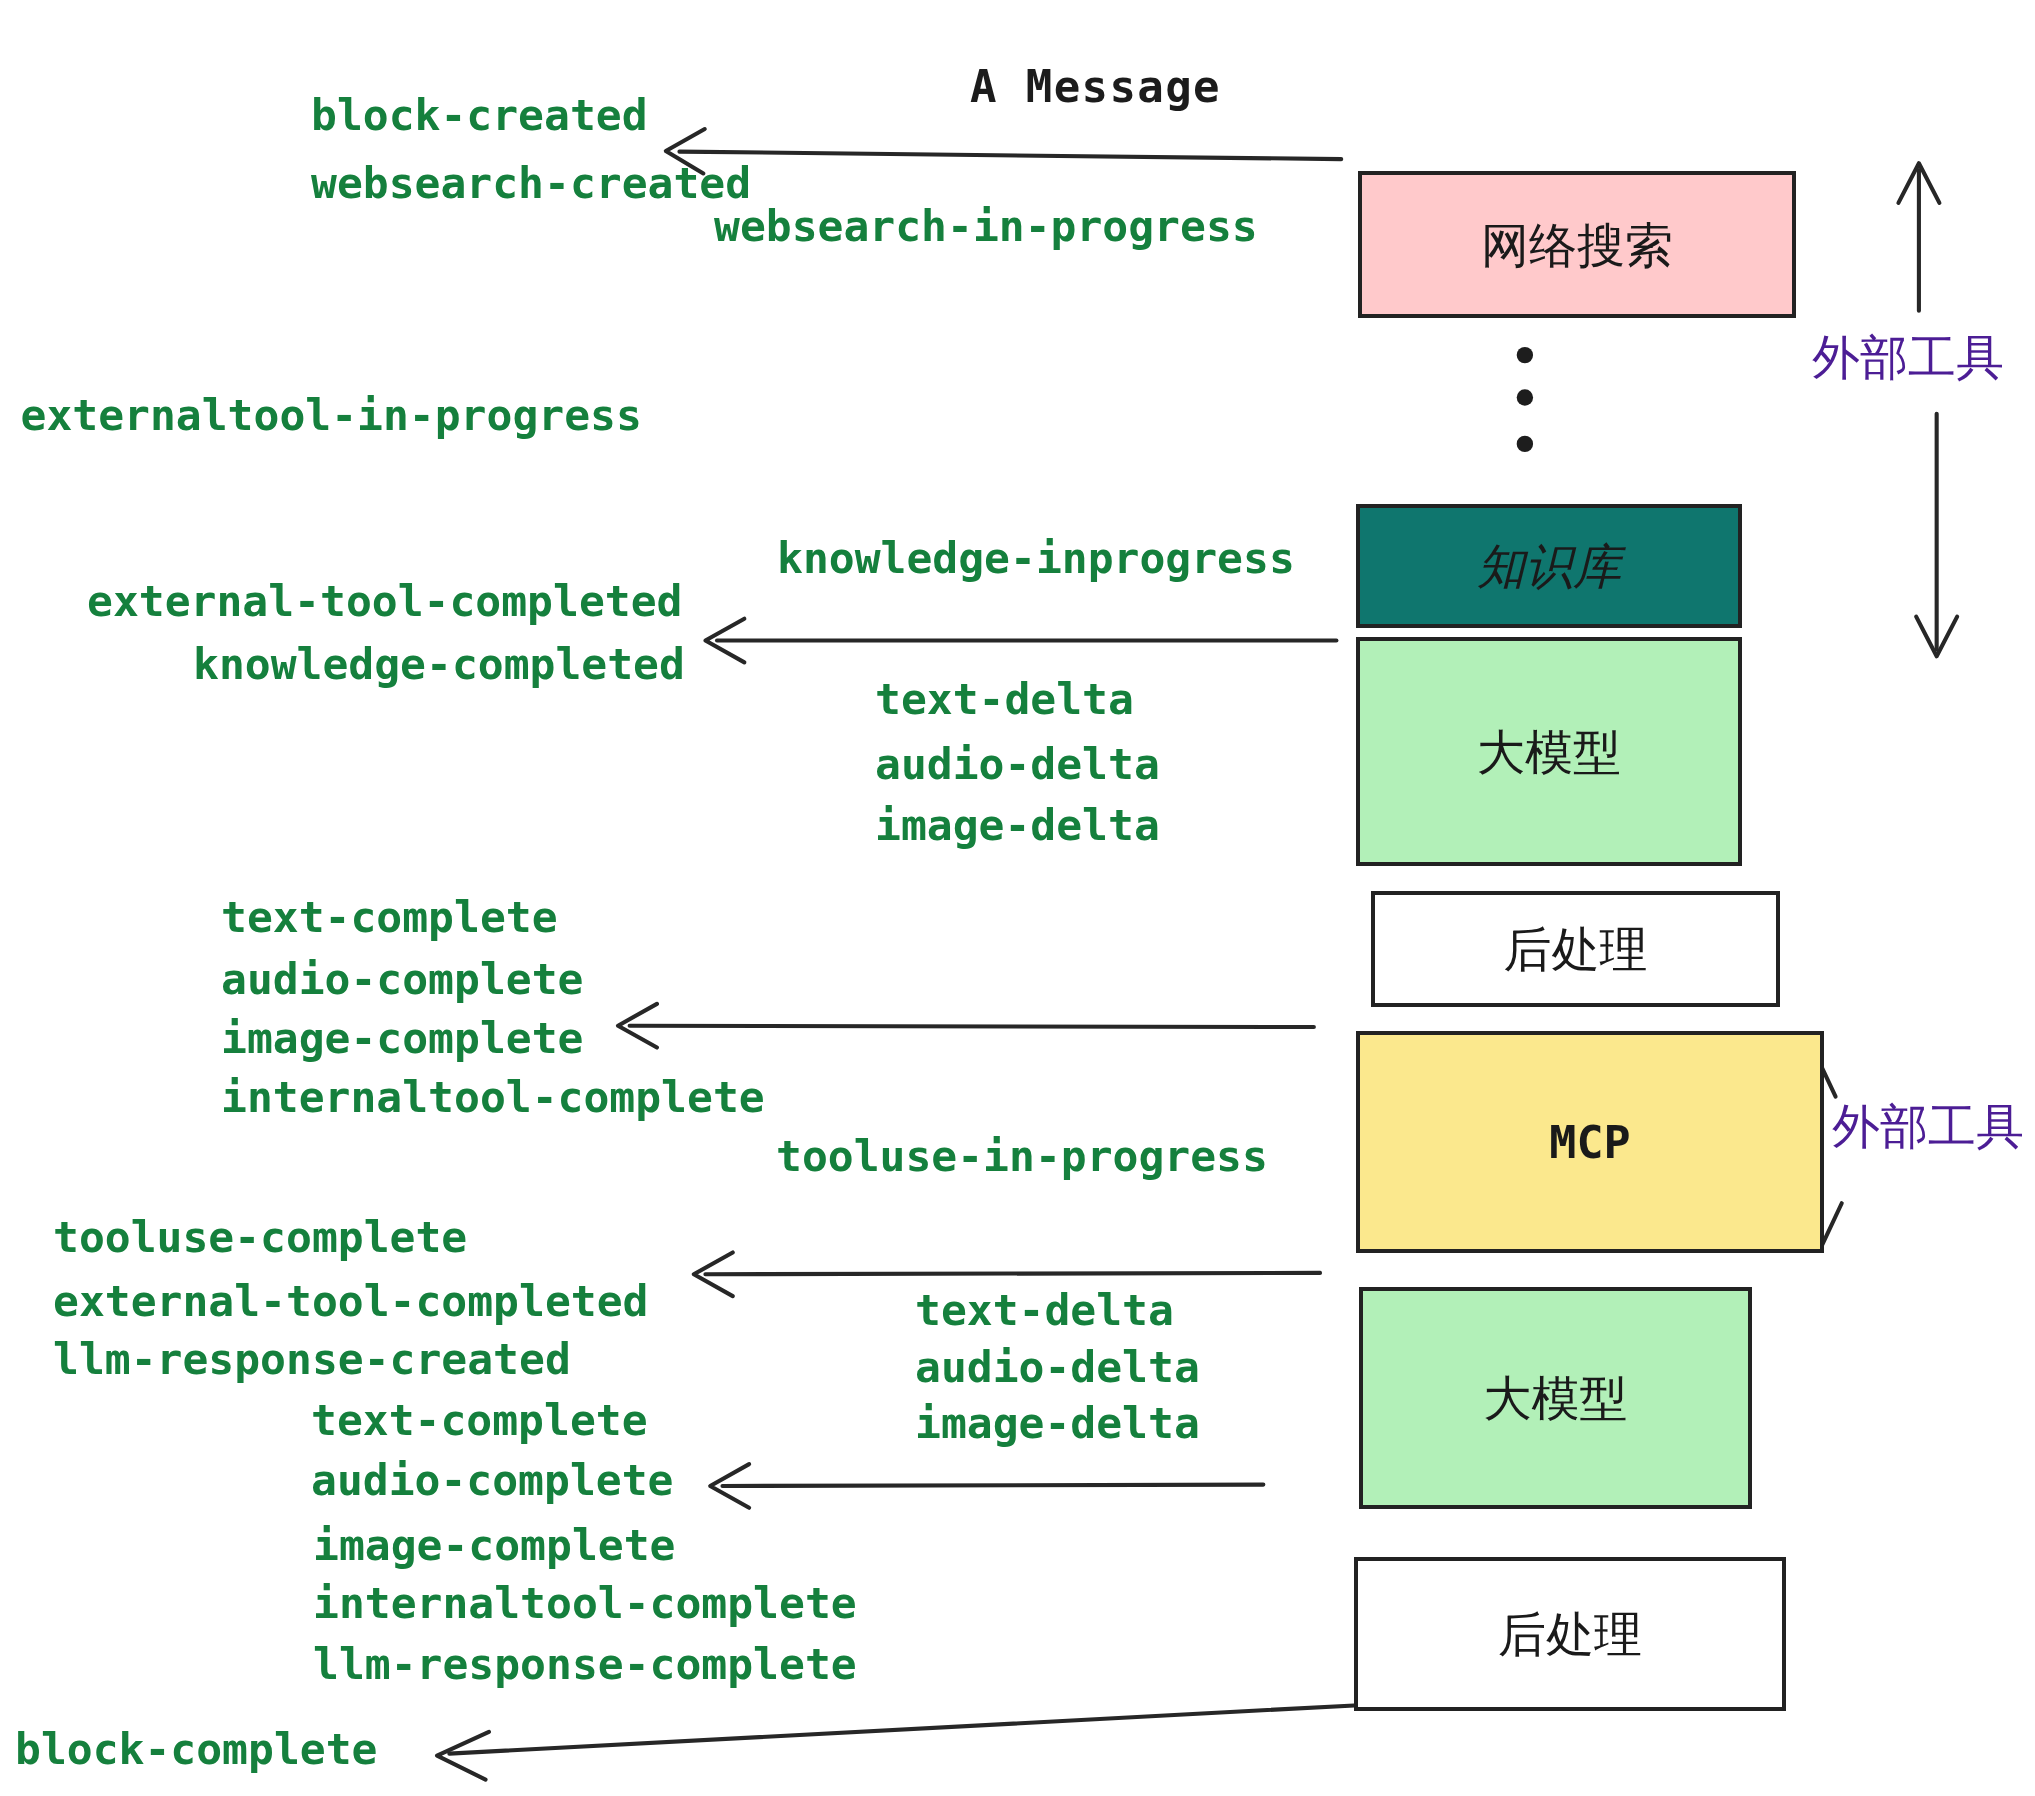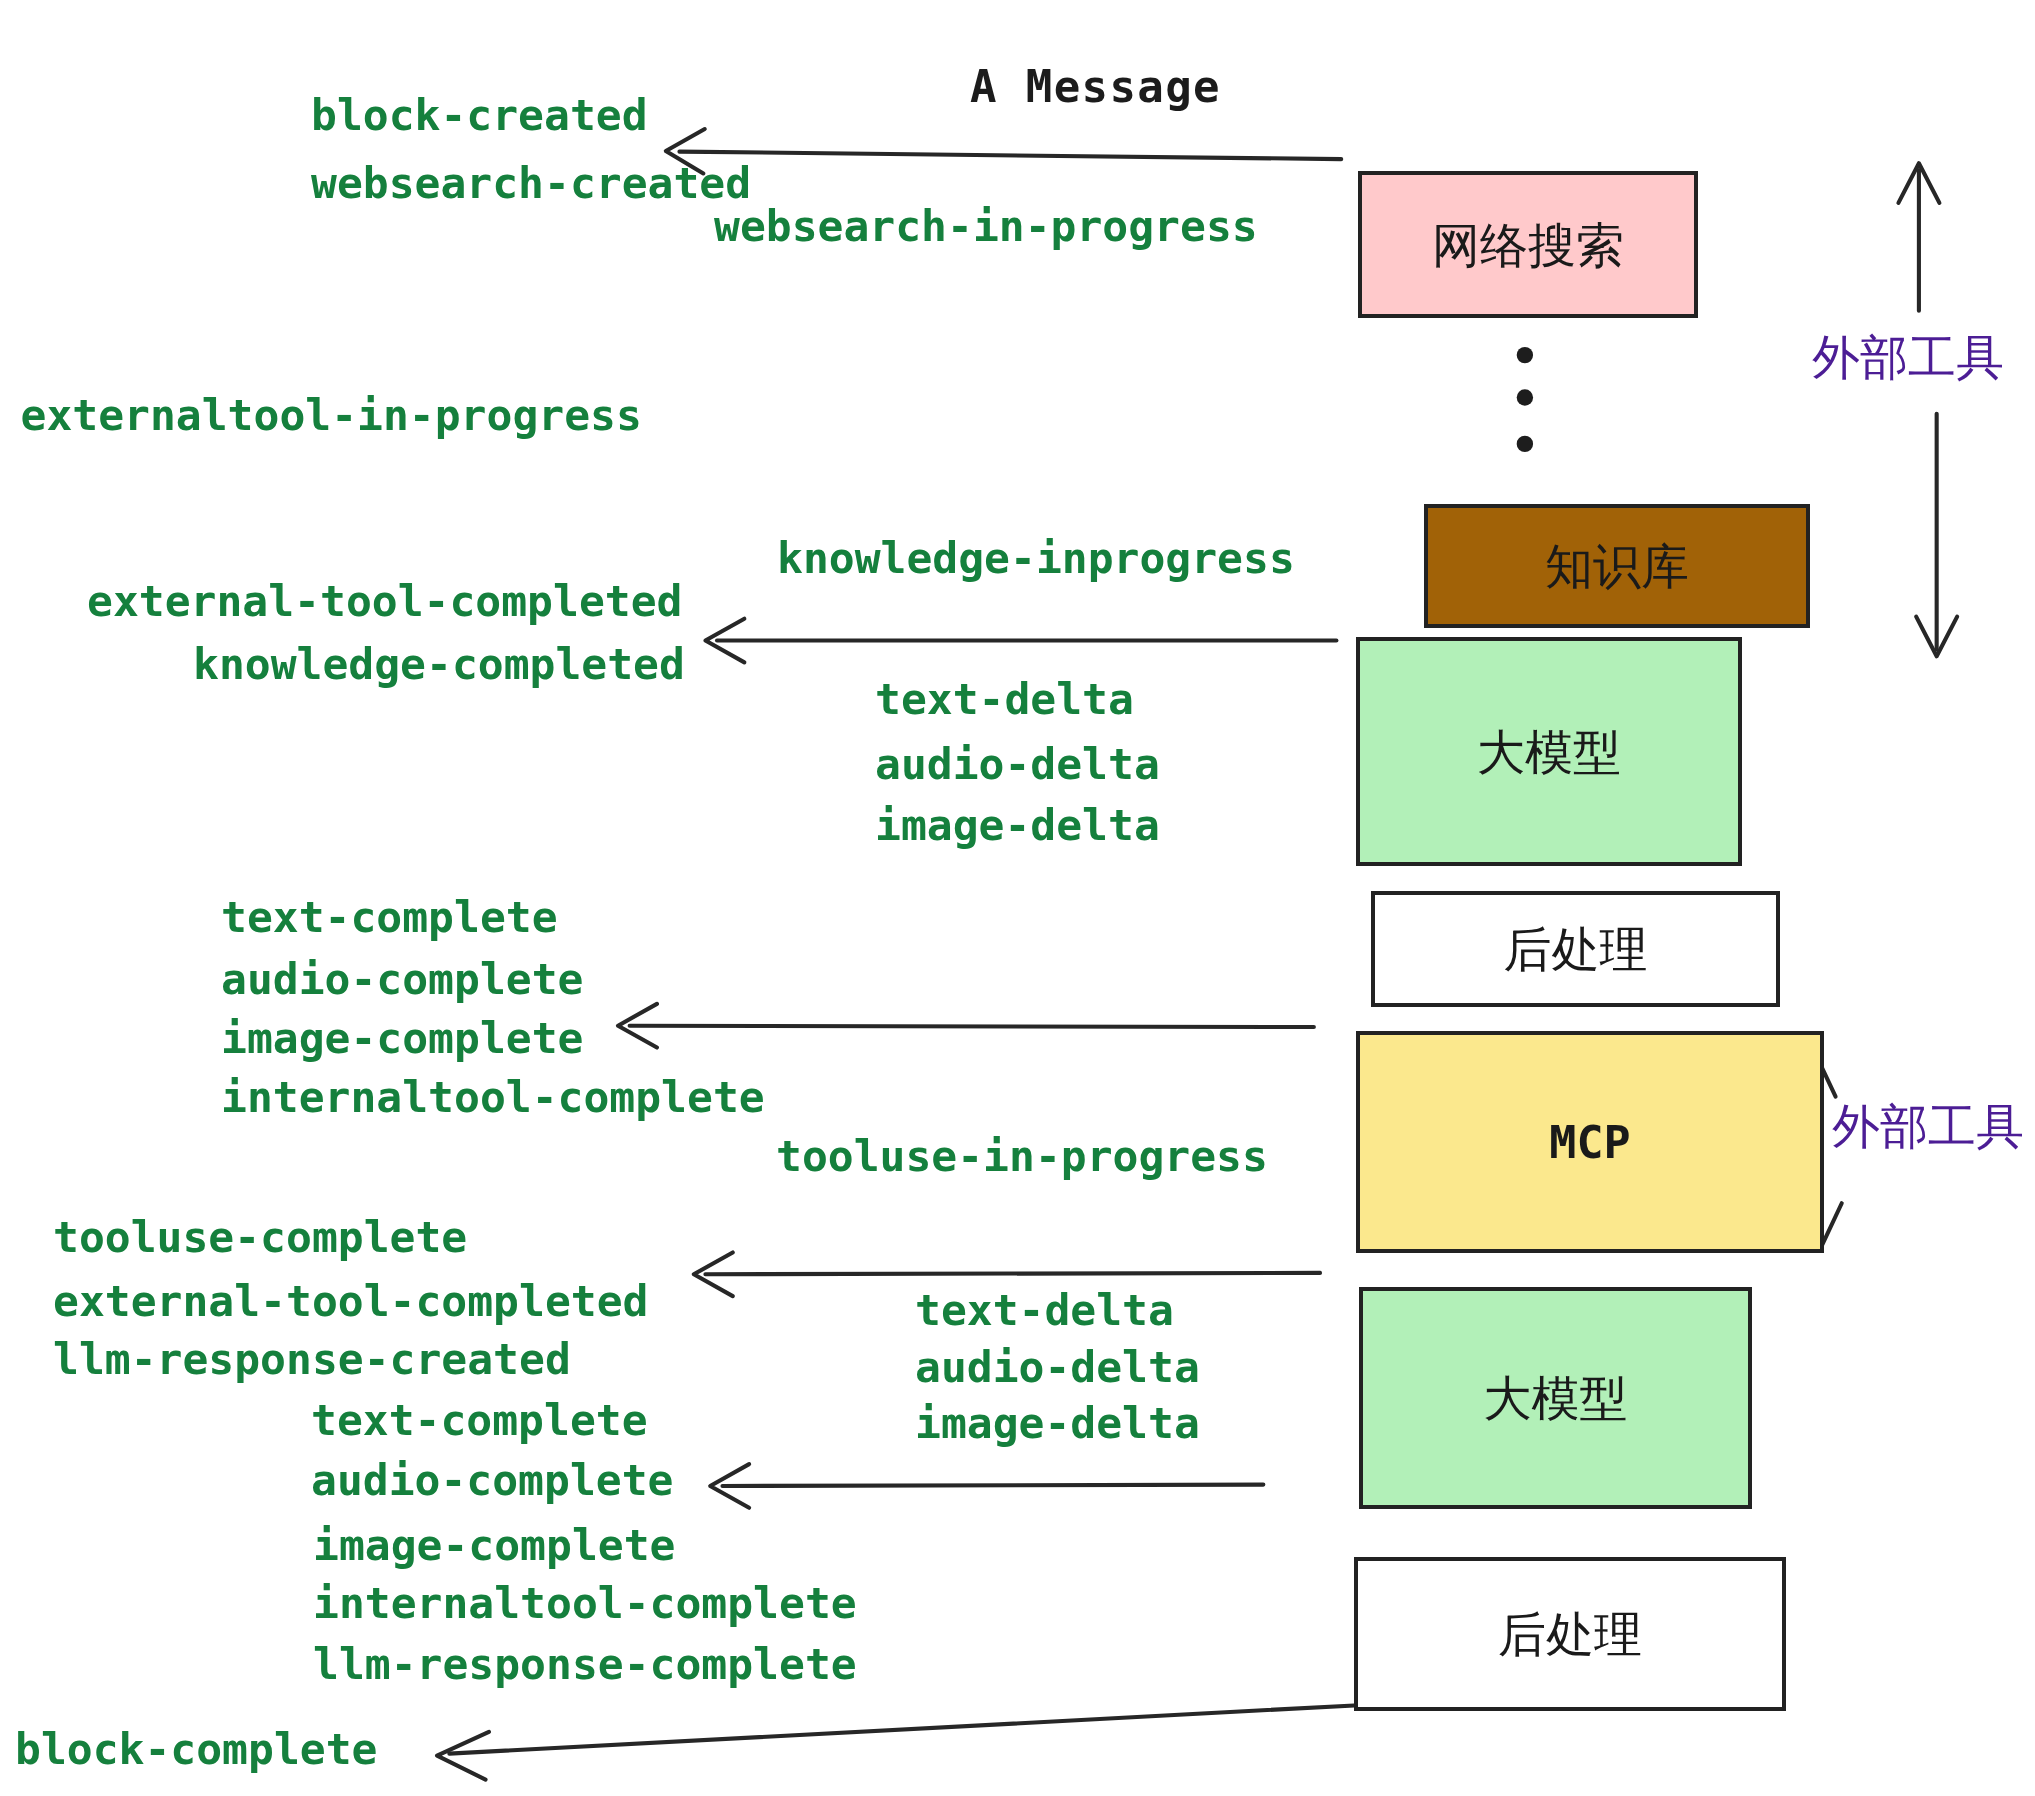--- a/index.html
+++ b/index.html
@@ -155,24 +155,24 @@
   <div class="ev" style="left:311px;  top:1421px;">text-complete</div>
   <div class="ev" style="left:311px;  top:1481px;">audio-complete</div>
   <div class="ev" style="left:915px; top:1311px;">text-delta</div>
   <div class="ev" style="left:915px; top:1368px;">audio-delta</div>
   <div class="ev" style="left:915px; top:1424px;">image-delta</div>
   <div class="ev" style="left:313px;  top:1546px;">image-complete</div>
   <div class="ev" style="left:313px;  top:1604px;">internaltool-complete</div>
   <div class="ev" style="left:313px;  top:1665px;">llm-response-complete</div>
   <div class="ev" style="left:15px;   top:1750px;">block-complete</div>
 
-  <div class="box" style="left: 1358px; top: 171px; width: 340px; height: 147px; background: rgb(255, 201, 203);">
+  <div class="box" style="left: 1358px; top: 171px; width: 438px; height: 147px; background: rgb(255, 201, 203);">
     <span class="box-label">网络搜索</span>
   </div>
-  <div class="box" style="left: 1424px; top: 504px; width: 386px; height: 124px; background: #a16207;">
+  <div class="box" style="left: 1356px; top: 504px; width: 386px; height: 124px; background: #0f766e; font-style: italic;">
     <span class="box-label">知识库</span>
   </div>
   <div class="box" style="left: 1356px; top: 637px; width: 386px; height: 229px; background: rgb(178, 240, 184);">
     <span class="box-label">大模型</span>
   </div>
   <div class="box" style="left: 1371px; top: 891px; width: 409px; height: 116px; background: rgb(255, 255, 255);">
     <span class="box-label">后处理</span>
   </div>
   <div class="box" style="left: 1356px; top: 1031px; width: 468px; height: 222px; background: rgb(251, 232, 141);">
     <span class="box-label box-mcp-label">MCP</span>

